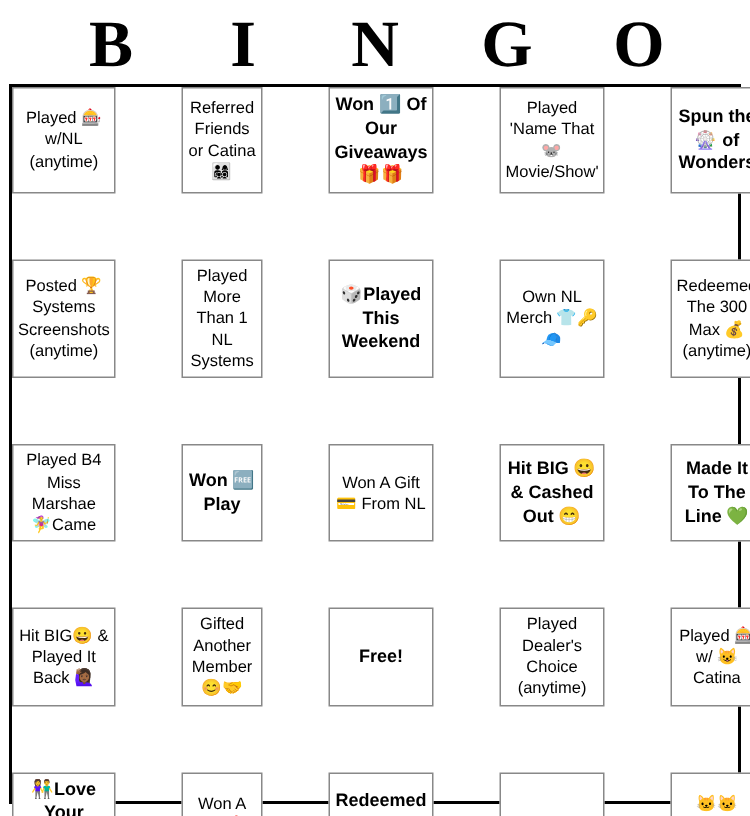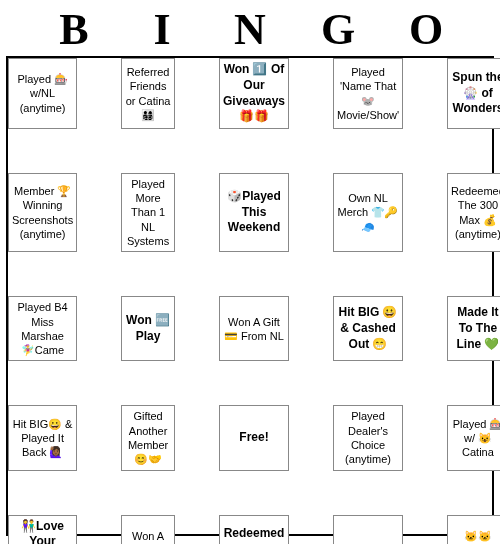--- a/index.html
+++ b/index.html
@@ -70,21 +70,21 @@
   <div class="bingo-letter">G</div>
   <div class="bingo-letter">O</div>
 </div>
 
 <div class="bingo-grid" id="bingo-grid">
 <div class="bingo-cell">Played 🎰 w/NL (anytime)</div>
     <div class="bingo-cell">Referred Friends or Catina 👨‍👩‍👧‍👦</div>
     <div class="bingo-cell bold-text">Won 1️⃣ Of Our Giveaways 🎁🎁</div>
     <div class="bingo-cell">Played 'Name That 🐭 Movie/Show'</div>
     <div class="bingo-cell bold-text">Spun the 🎡 of Wonders</div>
-    <div class="bingo-cell">Member 🏆 Winning Screenshots (anytime)</div>
+    <div class="bingo-cell">Posted 🏆 Systems Screenshots (anytime)</div>
     <div class="bingo-cell">Played More Than 1 NL Systems</div>
     <div class="bingo-cell bold-text">🎲Played This Weekend</div>
     <div class="bingo-cell">Own NL Merch 👕🔑🧢</div>
     <div class="bingo-cell">Redeemed The 300 Max 💰 (anytime)</div>
     <div class="bingo-cell">Played B4 Miss Marshae 🧚‍♀️Came</div>
     <div class="bingo-cell bold-text">Won 🆓 Play</div>
     <div class="bingo-cell">Won A Gift 💳 From NL</div>
     <div class="bingo-cell bold-text">Hit BIG 😀 &amp; Cashed Out 😁</div>
     <div class="bingo-cell bold-text">Made It To The Line 💚</div>
     <div class="bingo-cell">Hit BIG😀 &amp; Played It Back 🙋🏾‍♀️</div>

